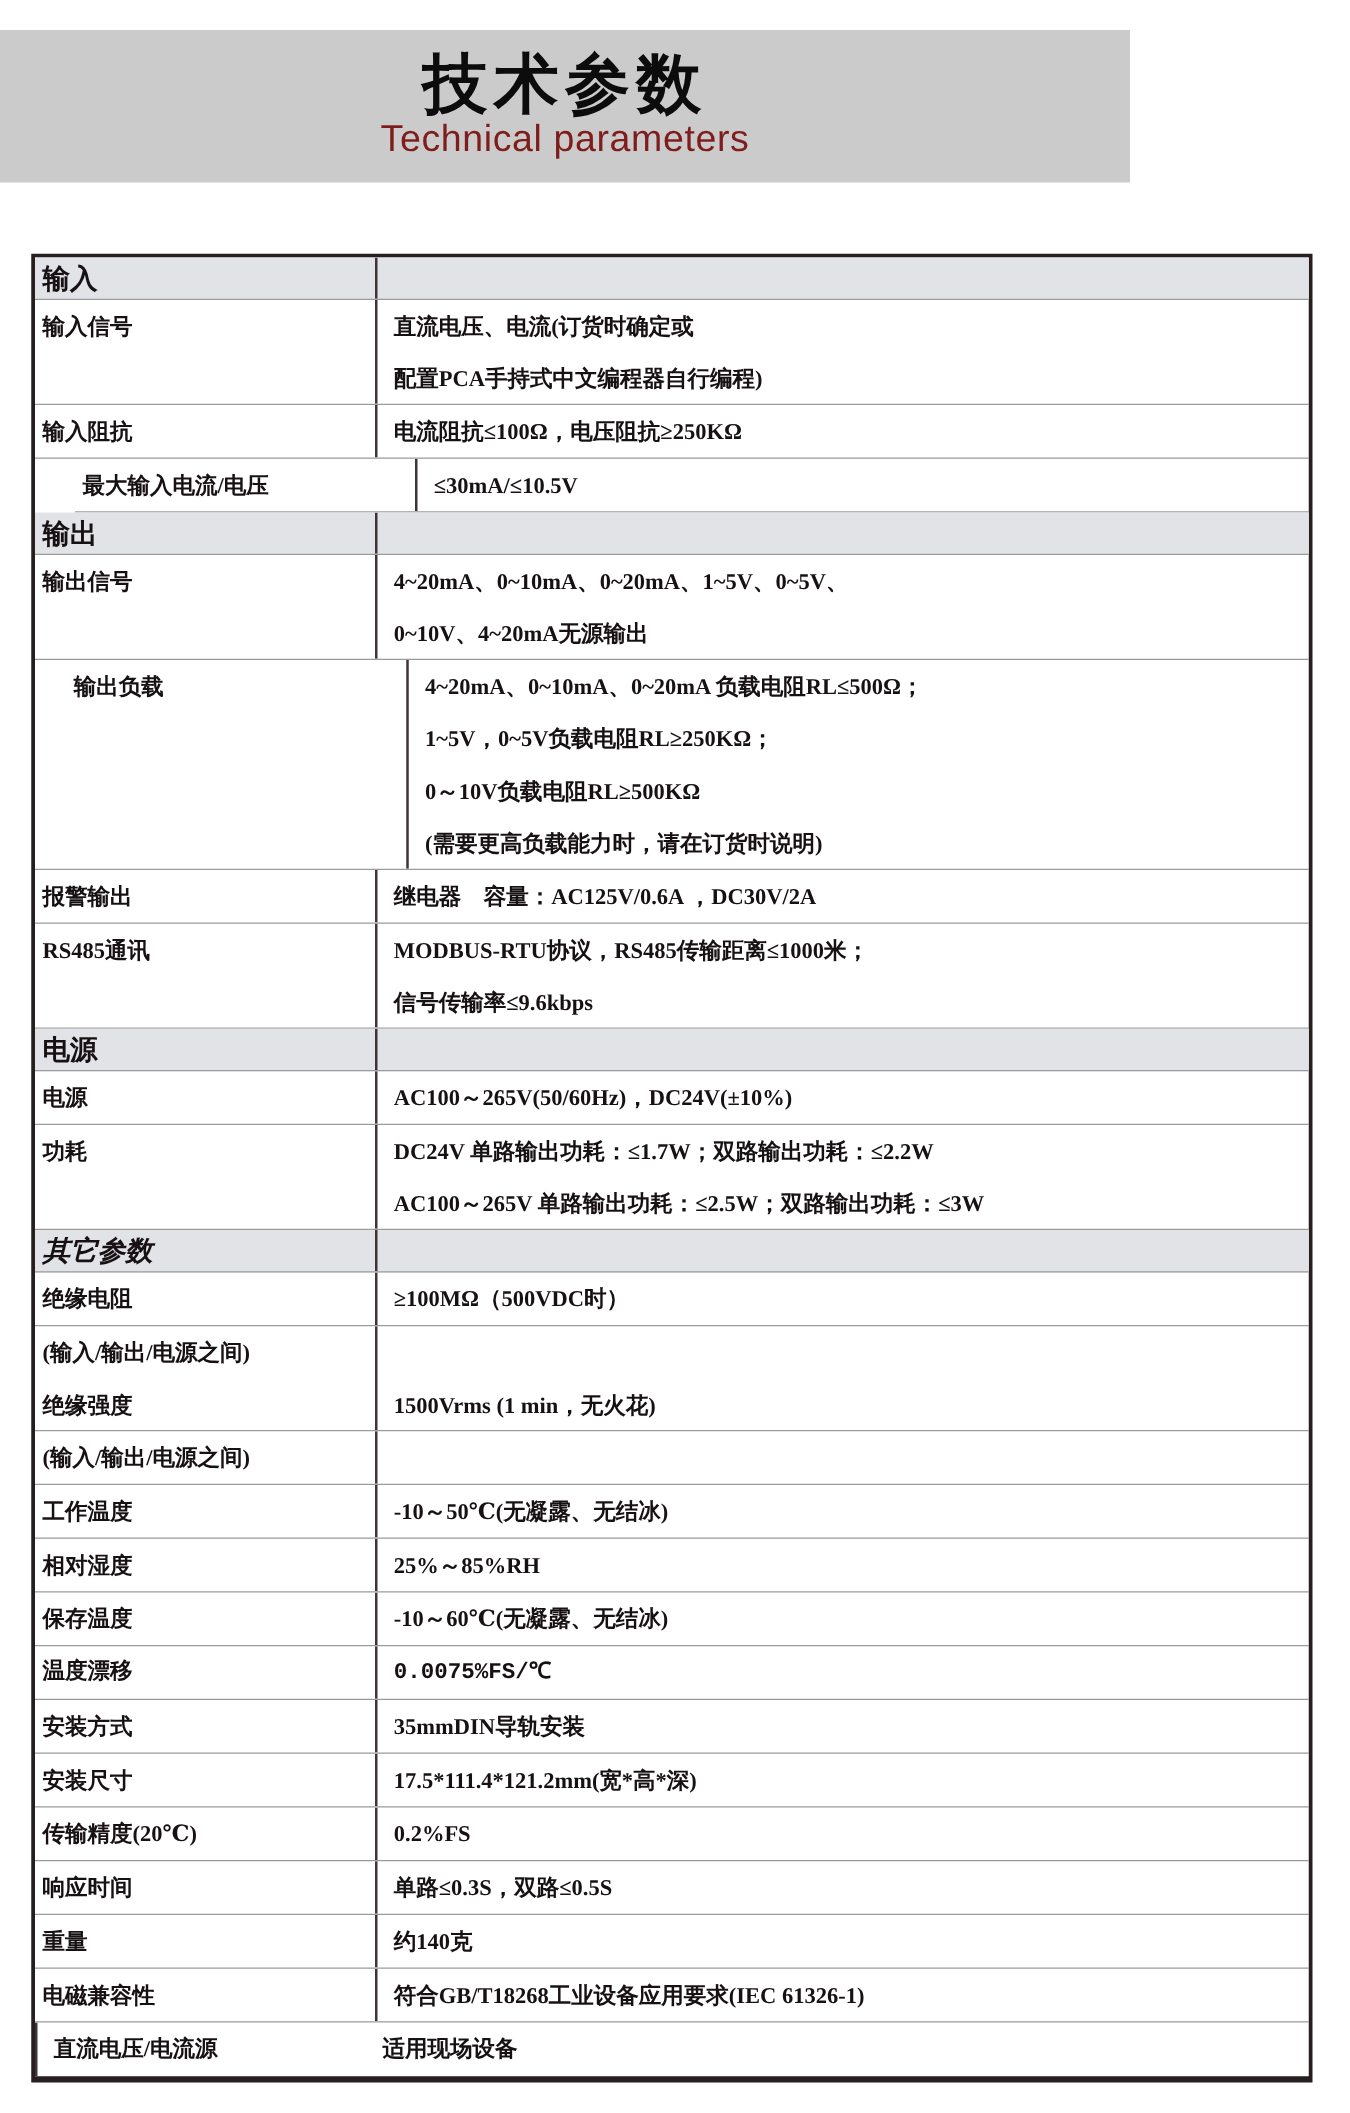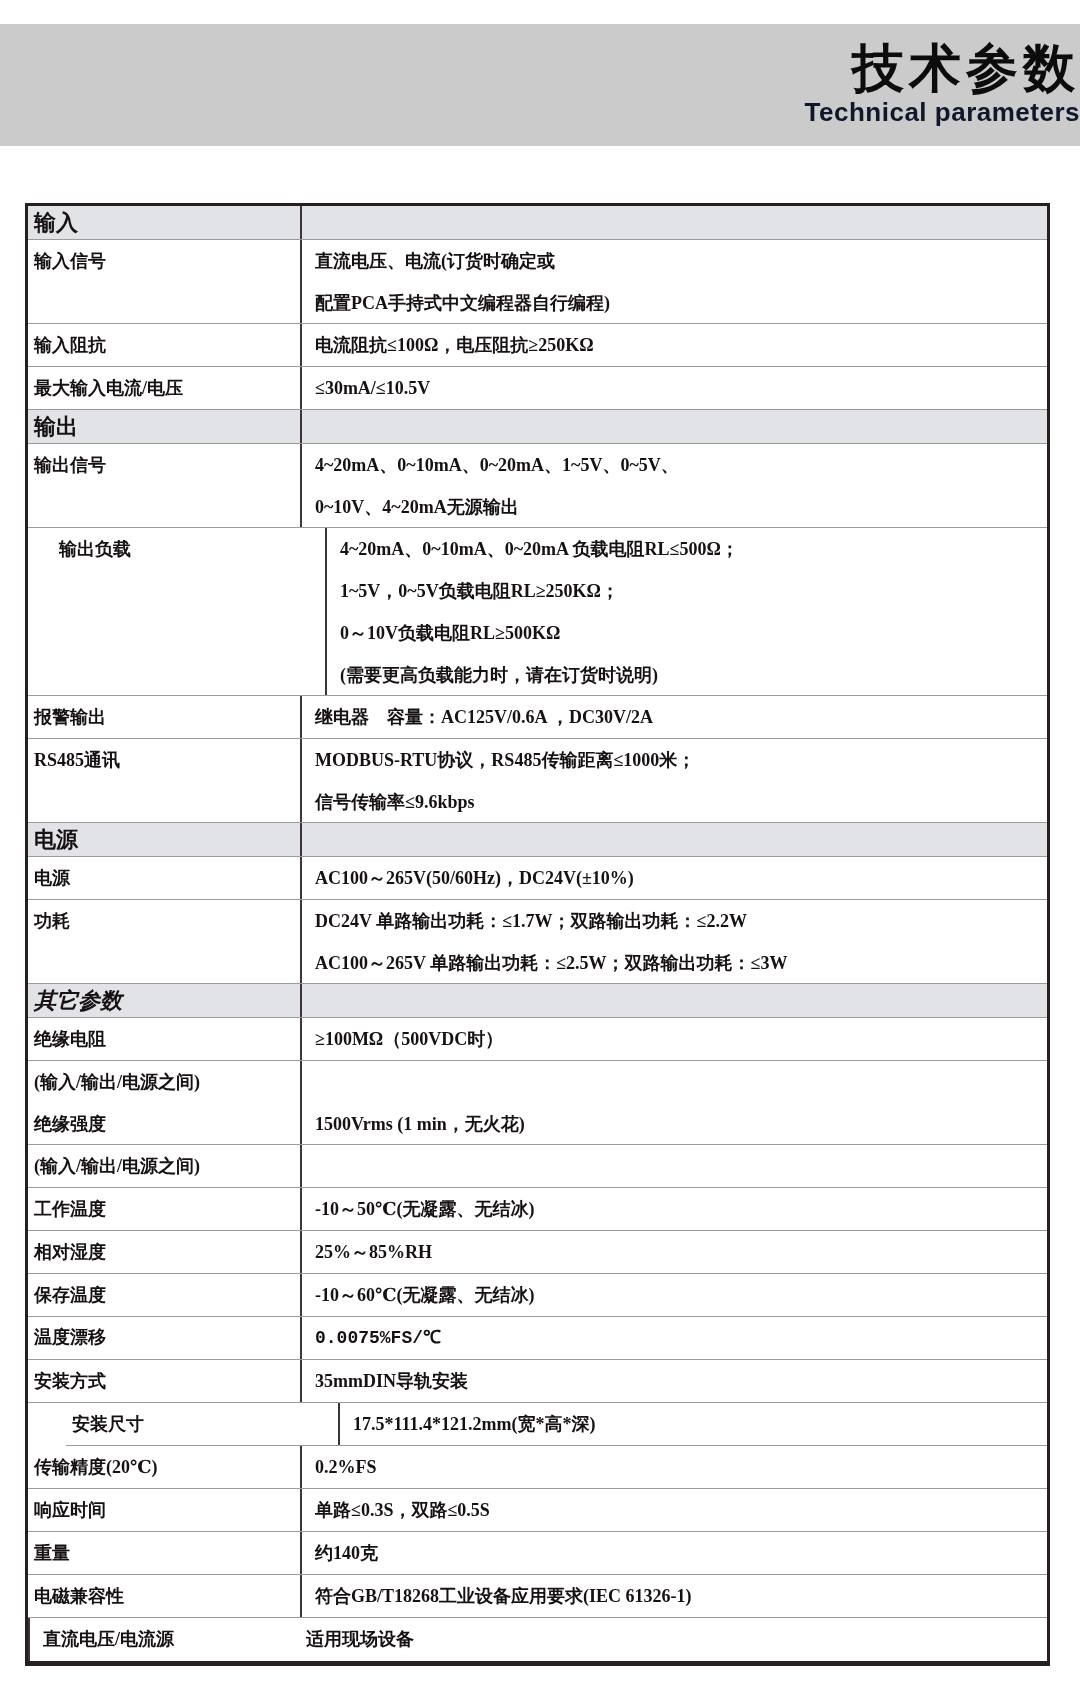--- a/index.html
+++ b/index.html
@@ -8,40 +8,40 @@
     position:relative;
     width:1080px; height:1690px;
     background:#ffffff;
     overflow:hidden;
     font-family:"Liberation Serif","DejaVu Serif",serif;
     color:#171113;
   }
   
   .title-band {
     position:absolute; left:0; top:24px;
-    width:1080px; height:122px;
+    width:904px; height:122px;
     background:#cbcbcb;
-    text-align:right;
+    text-align:center;
   }
   .title-band .main-title {
     font-family:"Liberation Sans","DejaVu Sans",sans-serif;
     font-weight:bold;
     font-size:52px;
     line-height:56px;
     letter-spacing:5px;
     color:#0c0c0c;
     padding-top:16px;
   }
   .title-band .sub-title {
     font-family:"Liberation Sans","DejaVu Sans",sans-serif;
-    font-weight:bold;
-    font-size:26px;
+    font-weight:normal;
+    font-size:30px;
     line-height:32px;
     letter-spacing:0.5px;
-    color:#0f172a;
+    color:#7f1d1d;
   }
   
   .spec-table {
     position:absolute; left:25px; top:203px;
     width:1025px;
     border:3px solid #261e1f;
     border-bottom-width:5px;
     background:#ffffff;
   }
   .row {
@@ -84,21 +84,21 @@
       </div>
       <div class="row" style="height: 84px;">
         <div class="cell label">输入信号</div>
         <div class="cell value">直流电压、电流(订货时确定或
 配置PCA手持式中文编程器自行编程)</div>
       </div>
       <div class="row" style="height: 43px;">
         <div class="cell label">输入阻抗</div>
         <div class="cell value">电流阻抗≤100Ω，电压阻抗≥250KΩ</div>
       </div>
-      <div class="row" style="height: 43px;">
+      <div class="row" style="height: 43px; margin-left: 32px;">
         <div class="cell label">最大输入电流/电压</div>
         <div class="cell value">≤30mA/≤10.5V</div>
       </div>
       <div class="row section" style="height: 34px;">
         <div class="cell label">输出</div>
         <div class="cell value"></div>
       </div>
       <div class="row" style="height: 84px;">
         <div class="cell label">输出信号</div>
         <div class="cell value">4~20mA、0~10mA、0~20mA、1~5V、0~5V、
@@ -164,21 +164,21 @@
         <div class="cell value">-10～60℃(无凝露、无结冰)</div>
       </div>
       <div class="row" style="height: 43px; font-family: Liberation Mono, monospace;">
         <div class="cell label">温度漂移</div>
         <div class="cell value">0.0075%FS/℃</div>
       </div>
       <div class="row" style="height: 43px;">
         <div class="cell label">安装方式</div>
         <div class="cell value">35mmDIN导轨安装</div>
       </div>
-      <div class="row" style="height: 43px; margin-left: 38px;">
+      <div class="row" style="height: 43px;">
         <div class="cell label">安装尺寸</div>
         <div class="cell value">17.5*111.4*121.2mm(宽*高*深)</div>
       </div>
       <div class="row" style="height: 43px;">
         <div class="cell label">传输精度(20℃)</div>
         <div class="cell value">0.2%FS</div>
       </div>
       <div class="row" style="height: 43px;">
         <div class="cell label">响应时间</div>
         <div class="cell value">单路≤0.3S，双路≤0.5S</div>

